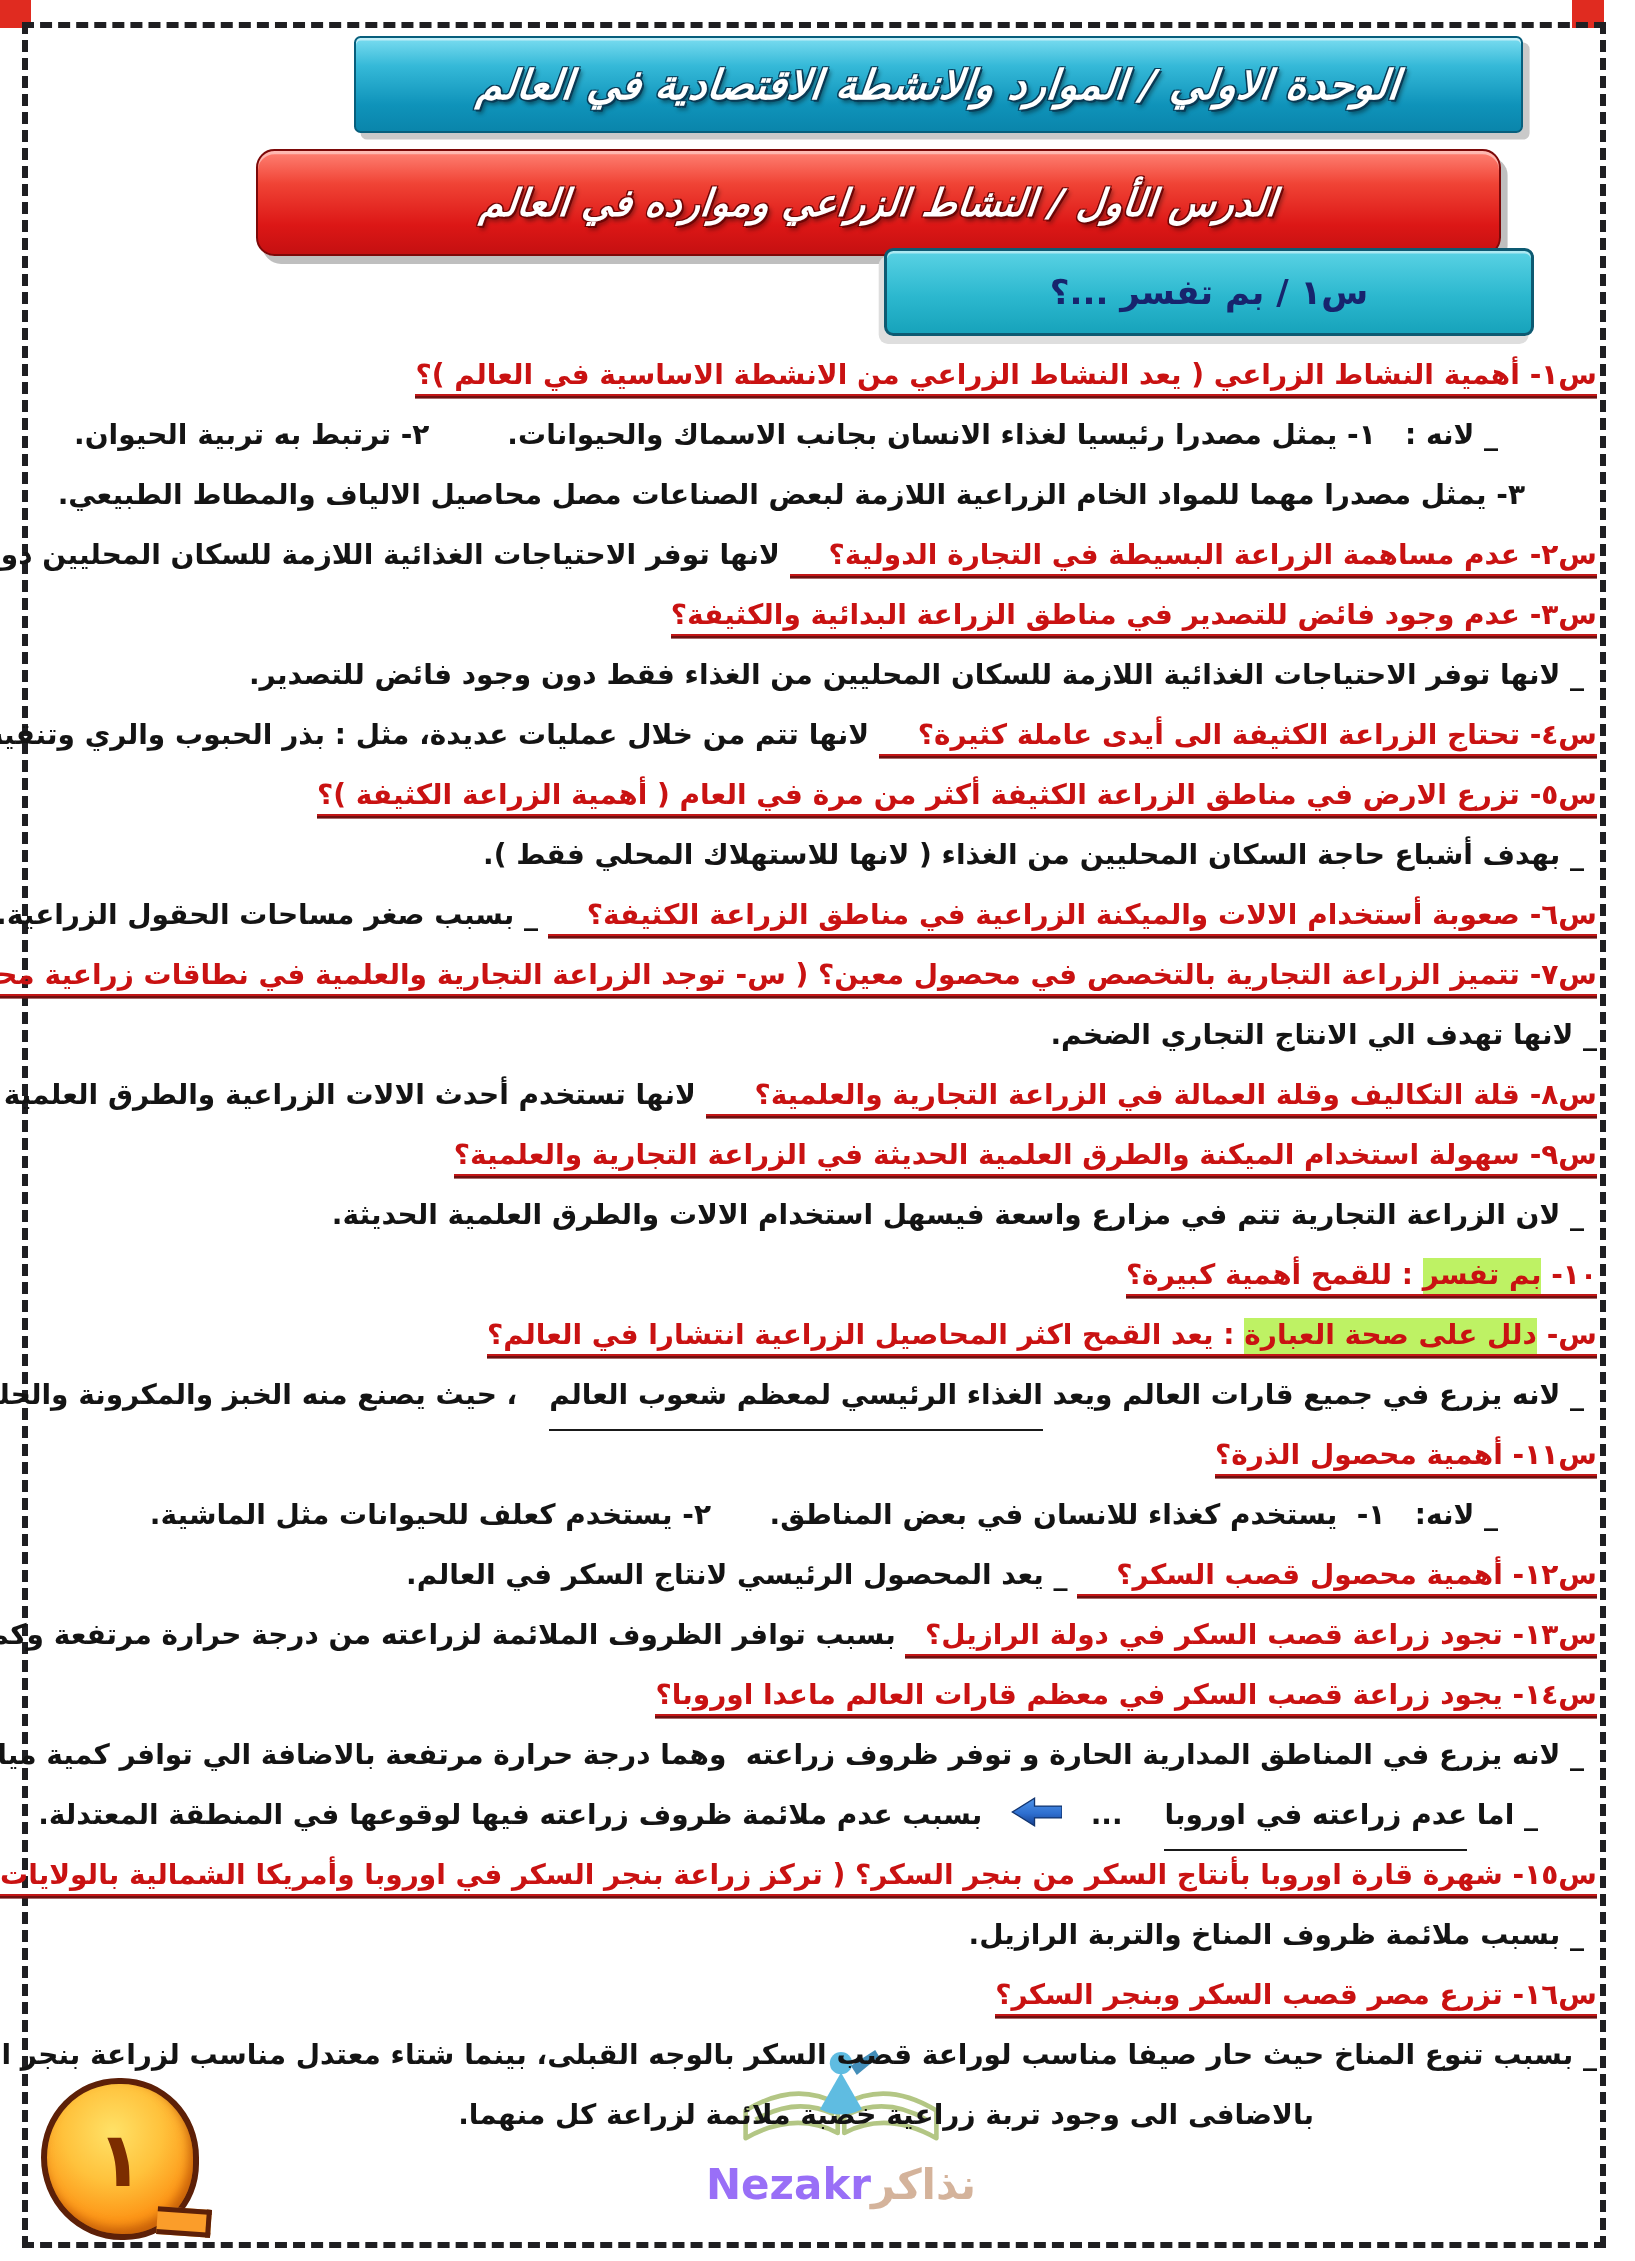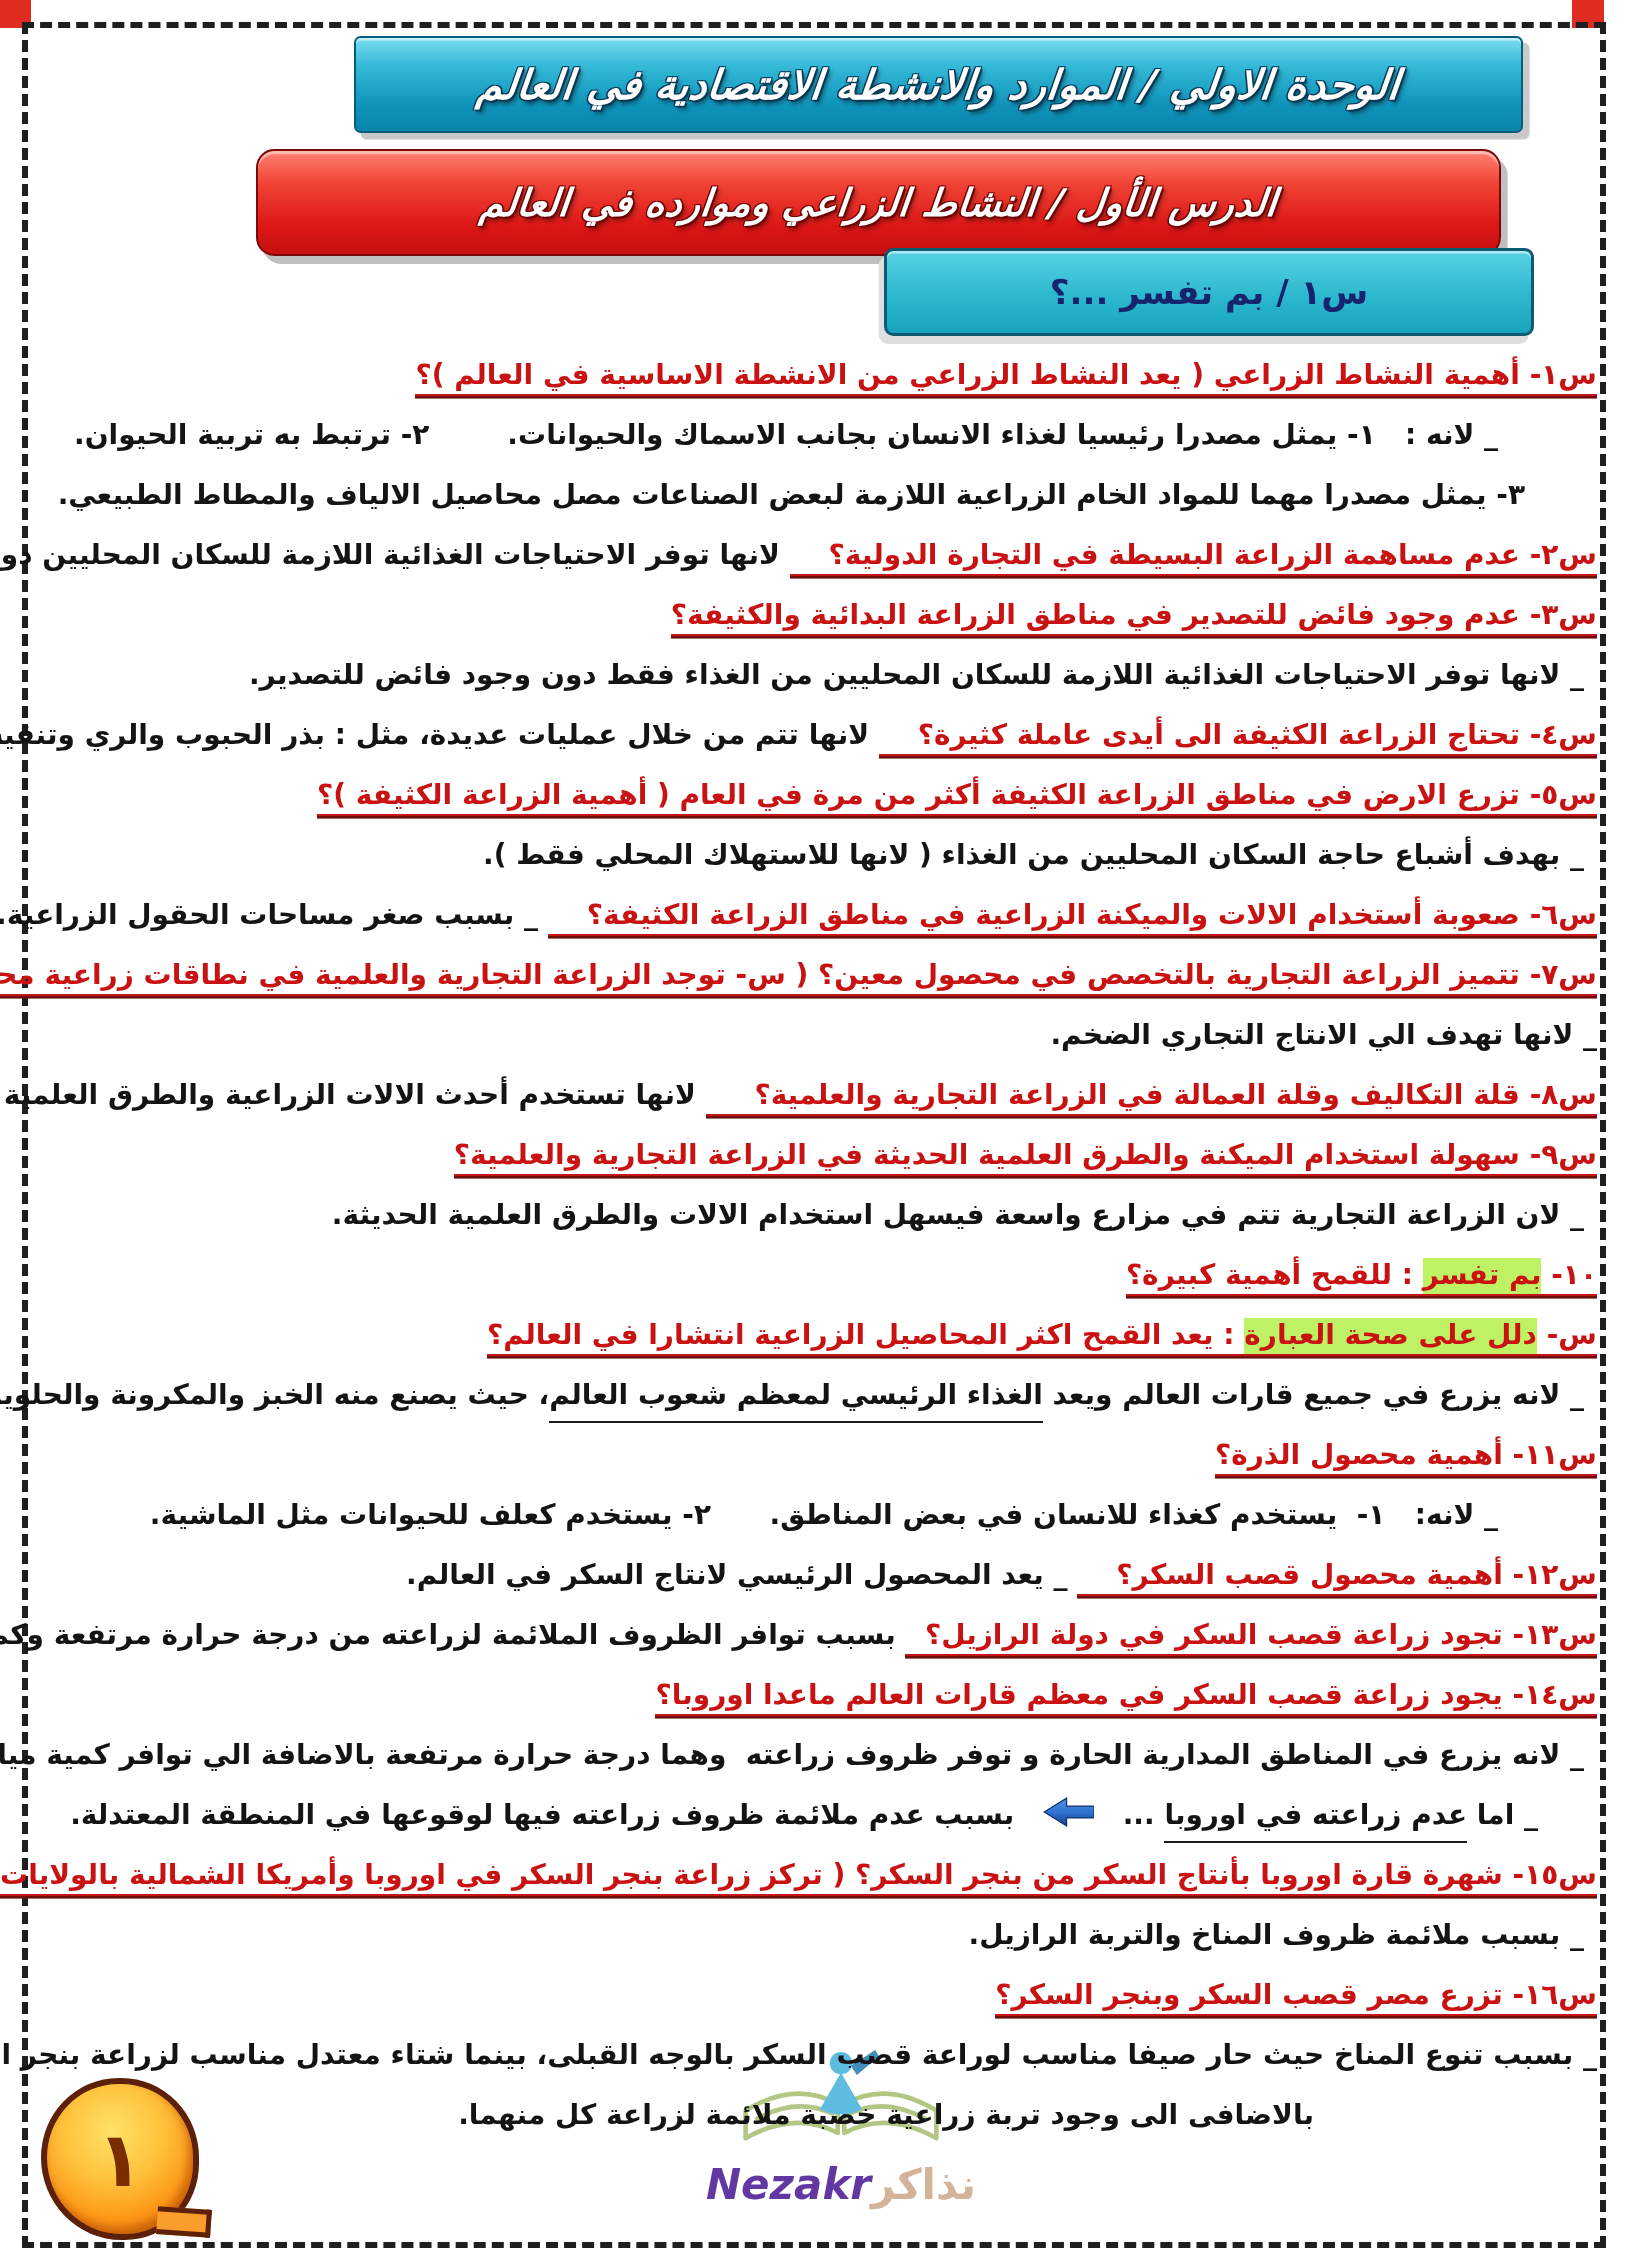--- a/index.html
+++ b/index.html
@@ -43,38 +43,38 @@
 
   
   .qa{position:absolute;top:345px;right:38px;left:28px;z-index:2;
       direction:rtl;text-align:right;
       font-weight:700;font-size:28px;color:#141414;}
   .qa .line{white-space:pre;line-height:60px;height:60px;}
   .seg-q,.seg-qhl{color:#c91212;border-bottom:2.6px solid #c21616;
       box-shadow:0 2.6px 0 #6e1010;padding-bottom:3.3px;}
   .seg-qhl{background:#bef264;}
   .seg-a{color:#141414;}
-  .seg-au{color:#141414;border-bottom:2.6px solid #1a1a1a;padding-bottom:10px;}
+  .seg-au{color:#141414;border-bottom:2.6px solid #1a1a1a;padding-bottom:18px;margin-left:32px;}
   .arrow{display:inline-block;margin:0 9.2px;vertical-align:-4px;}
 
   
   .badge{position:absolute;left:42px;top:2078px;width:146px;height:150px;z-index:3;
      background:radial-gradient(circle at 45% 32%,#ffe268 0%,#ffc23c 38%,#fd9617 68%,#ef7d06 100%);
      border:6.6px solid #5d2008;border-radius:50% 50% 48% 52%;
      display:flex;align-items:center;justify-content:center;
      color:#7c2d00;font-size:76px;font-weight:700;
      box-shadow:inset -4px -6.6px 9.2px rgba(160,60,0,.55);}
   .badge::after{content:"";position:absolute;right:-18.4px;bottom:-2.6px;width:49px;height:18.4px;
      background:#fb9d2a;border:5.3px solid #5d2008;border-left:none;transform:rotate(4deg);}
 
   
   .logo{position:absolute;left:671px;top:2046px;width:342px;z-index:1;
         text-align:center;opacity:.88;}
   .logo-text{font-size:42px;font-weight:700;direction:ltr;}
-  .logo-text .latin{color:#4c1d95;font-style:italic;}
+  .logo-text .latin{color:#8b5cf6;}
   .logo-text .arab{color:#cfa98e;}
 </style>
 </head>
 <body>
 
 <div class="page">
 
   <div class="corner-sq left"></div>
   <div class="corner-sq right"></div>
   <div class="frame"></div>

